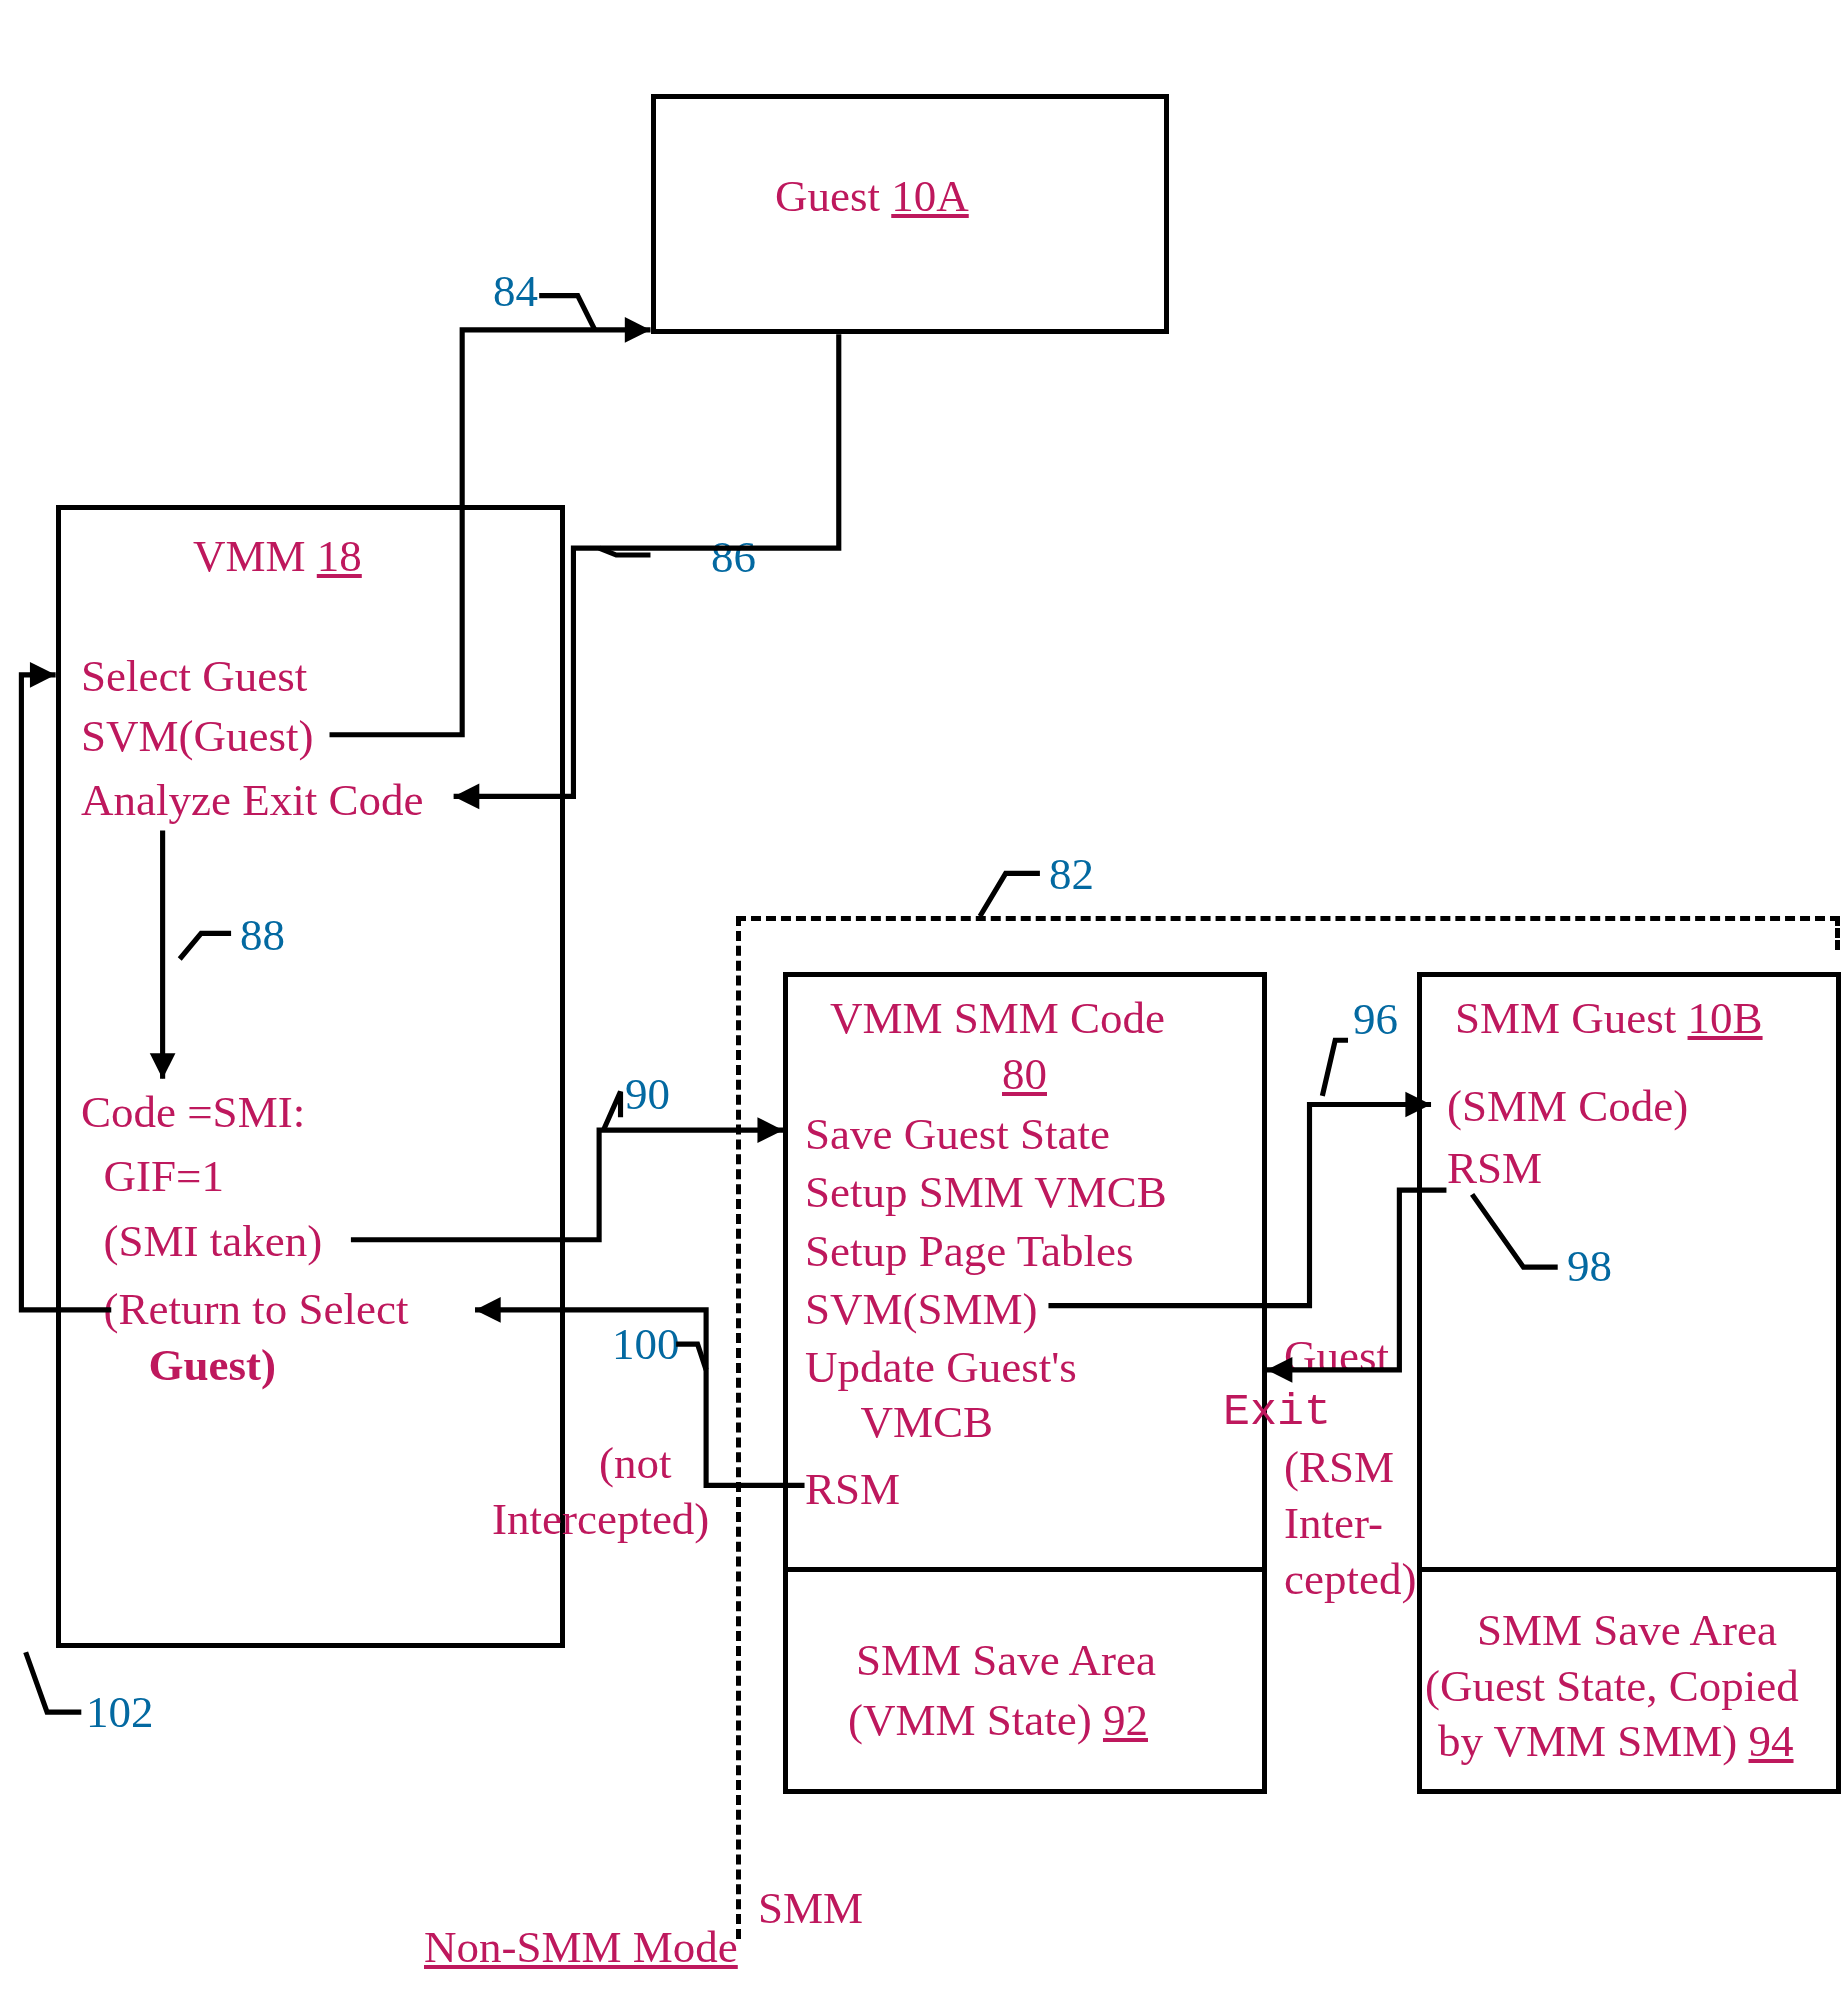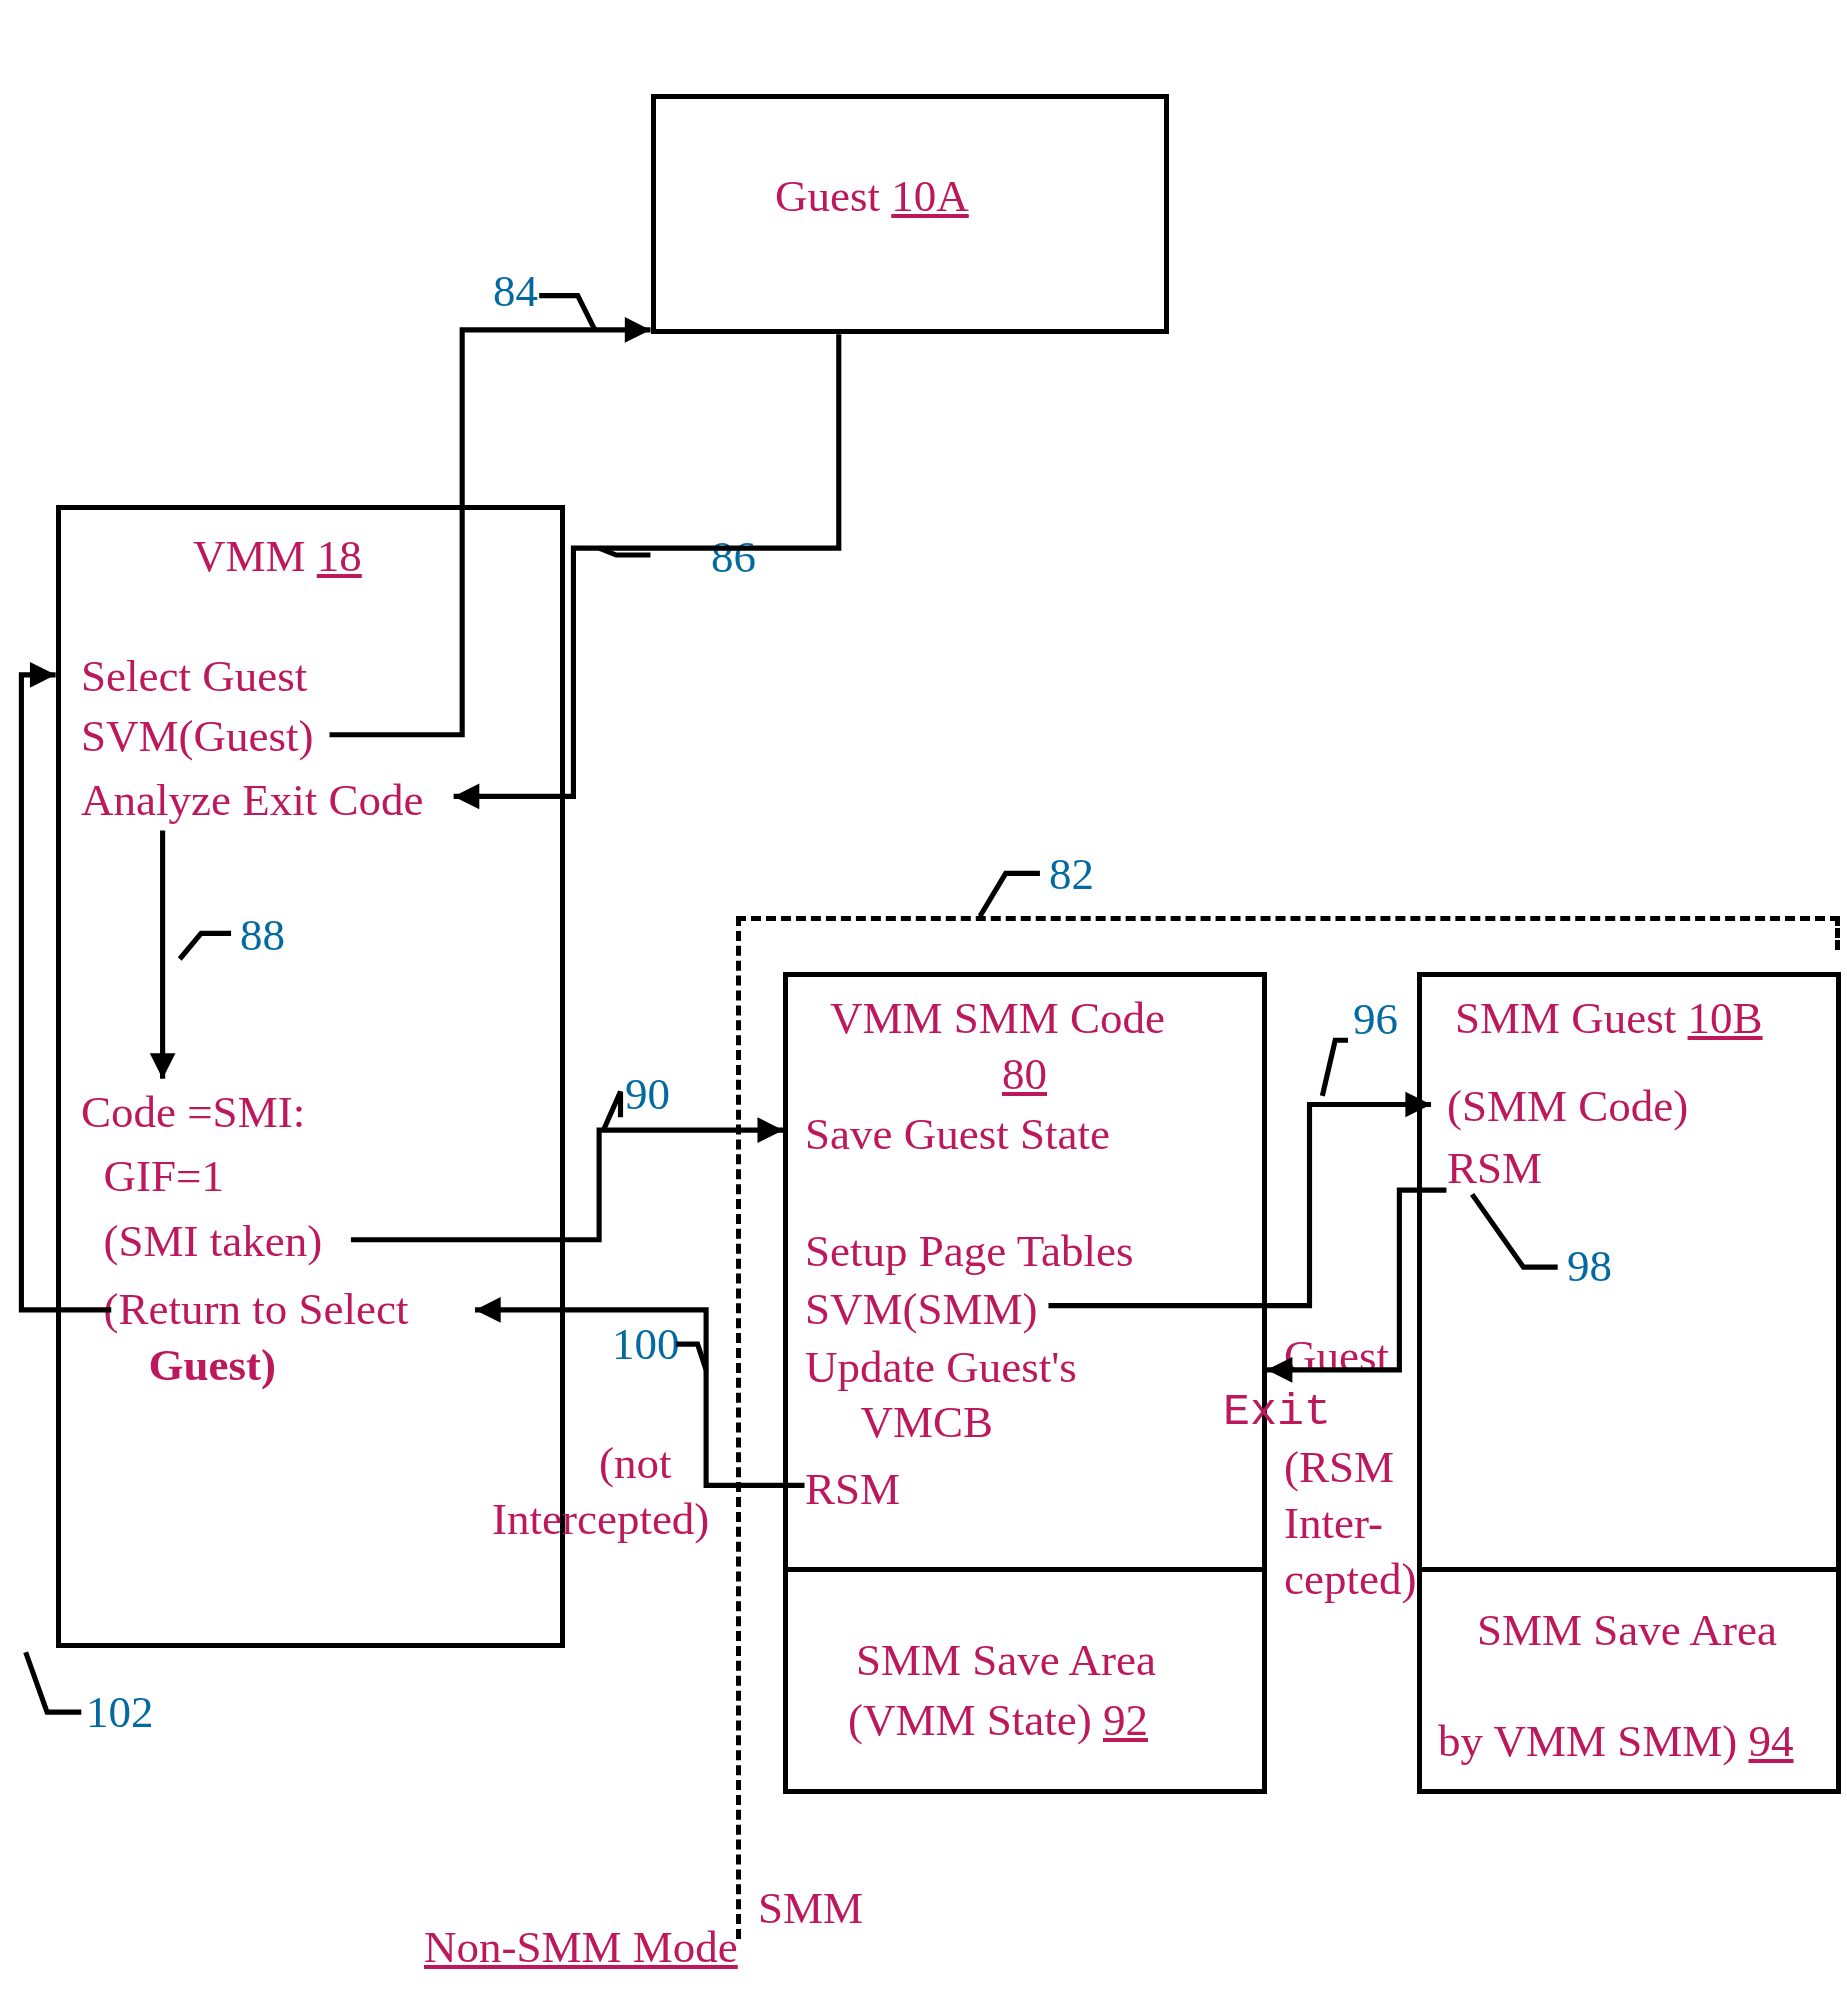--- a/index.html
+++ b/index.html
@@ -108,37 +108,39 @@
 
   <span class="label-num" style="left:1049px; top:848px;">82</span>
 
   <div class="box" style="left:783px; top:972px; width:484px; height:822px;"></div>
   <div class="hdiv" style="left:783px; top:1567px; width:484px;"></div>
 
   <span class="txt" style="left:830px; top:993px;"><span>VMM SMM Code</span></span>
   <span class="txt underline" style="left:1002px; top:1049px;">80</span>
 
   <span class="txt" style="left:805px; top:1109px;">Save Guest State</span>
+  <span class="txt" style="left:805px; top:1167px;">Setup SMM VMCB</span>
   <span class="txt" style="left:805px; top:1226px;">Setup Page Tables</span>
   <span class="txt" style="left:805px; top:1284px;">SVM(SMM)</span>
   <span class="txt" style="left:805px; top:1342px;">Update Guest's</span>
   <span class="txt" style="left:805px; top:1397px;">     VMCB</span>
   <span class="txt" style="left:805px; top:1464px;">RSM</span>
 
   <span class="txt" style="left:856px; top:1635px;">SMM Save Area</span>
   <span class="txt" style="left:848px; top:1695px;"><span>(VMM State)</span> <span class="underline">92</span></span>
 
   <div class="box" style="left:1417px; top:972px; width:424px; height:822px;"></div>
   <div class="hdiv" style="left:1417px; top:1567px; width:424px;"></div>
 
   <span class="txt" style="left:1455px; top:993px;text-align:right;"><span>SMM Guest</span> <span class="underline">10B</span></span>
   <span class="txt" style="left:1447px; top:1081px;">(SMM Code)</span>
   <span class="txt" style="left:1447px; top:1143px;">RSM</span>
 
   <span class="txt" style="left:1477px; top:1605px;">SMM Save Area</span>
+  <span class="txt" style="left:1425px; top:1661px;">(Guest State, Copied</span>
   <span class="txt" style="left:1438px; top:1716px;"><span>by VMM SMM)</span> <span class="underline">94</span></span>
 
   <span class="label-num" style="left:1353px; top:993px;">96</span>
 
   <span class="label-num" style="left:1567px; top:1240px;">98</span>
 
   <span class="txt" style="left:1284px; top:1331px;">Guest</span>
   <span class="txt" style="left:1223px; top:1387px;font-family:Liberation Mono, monospace;">Exit</span>
   <span class="txt" style="left:1284px; top:1442px;">(RSM</span>
   <span class="txt" style="left:1284px; top:1498px;">Inter-</span>

